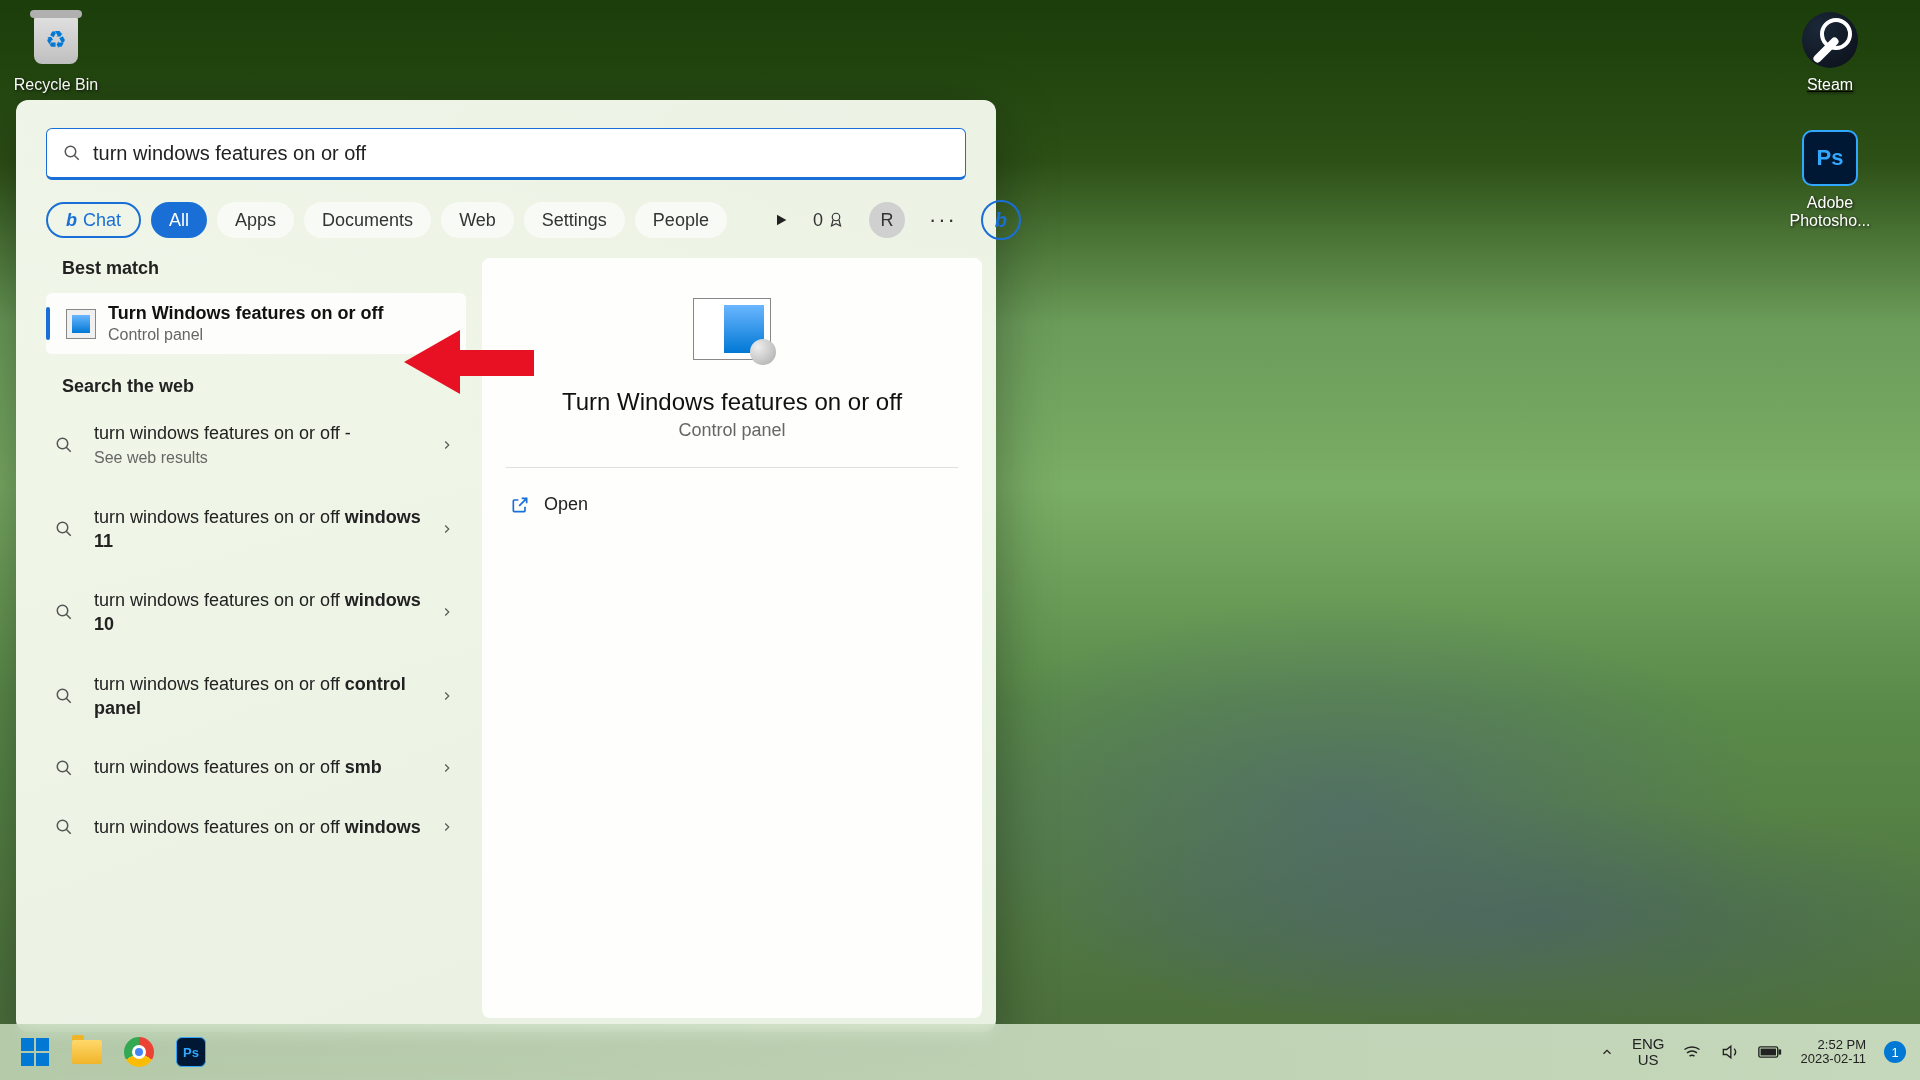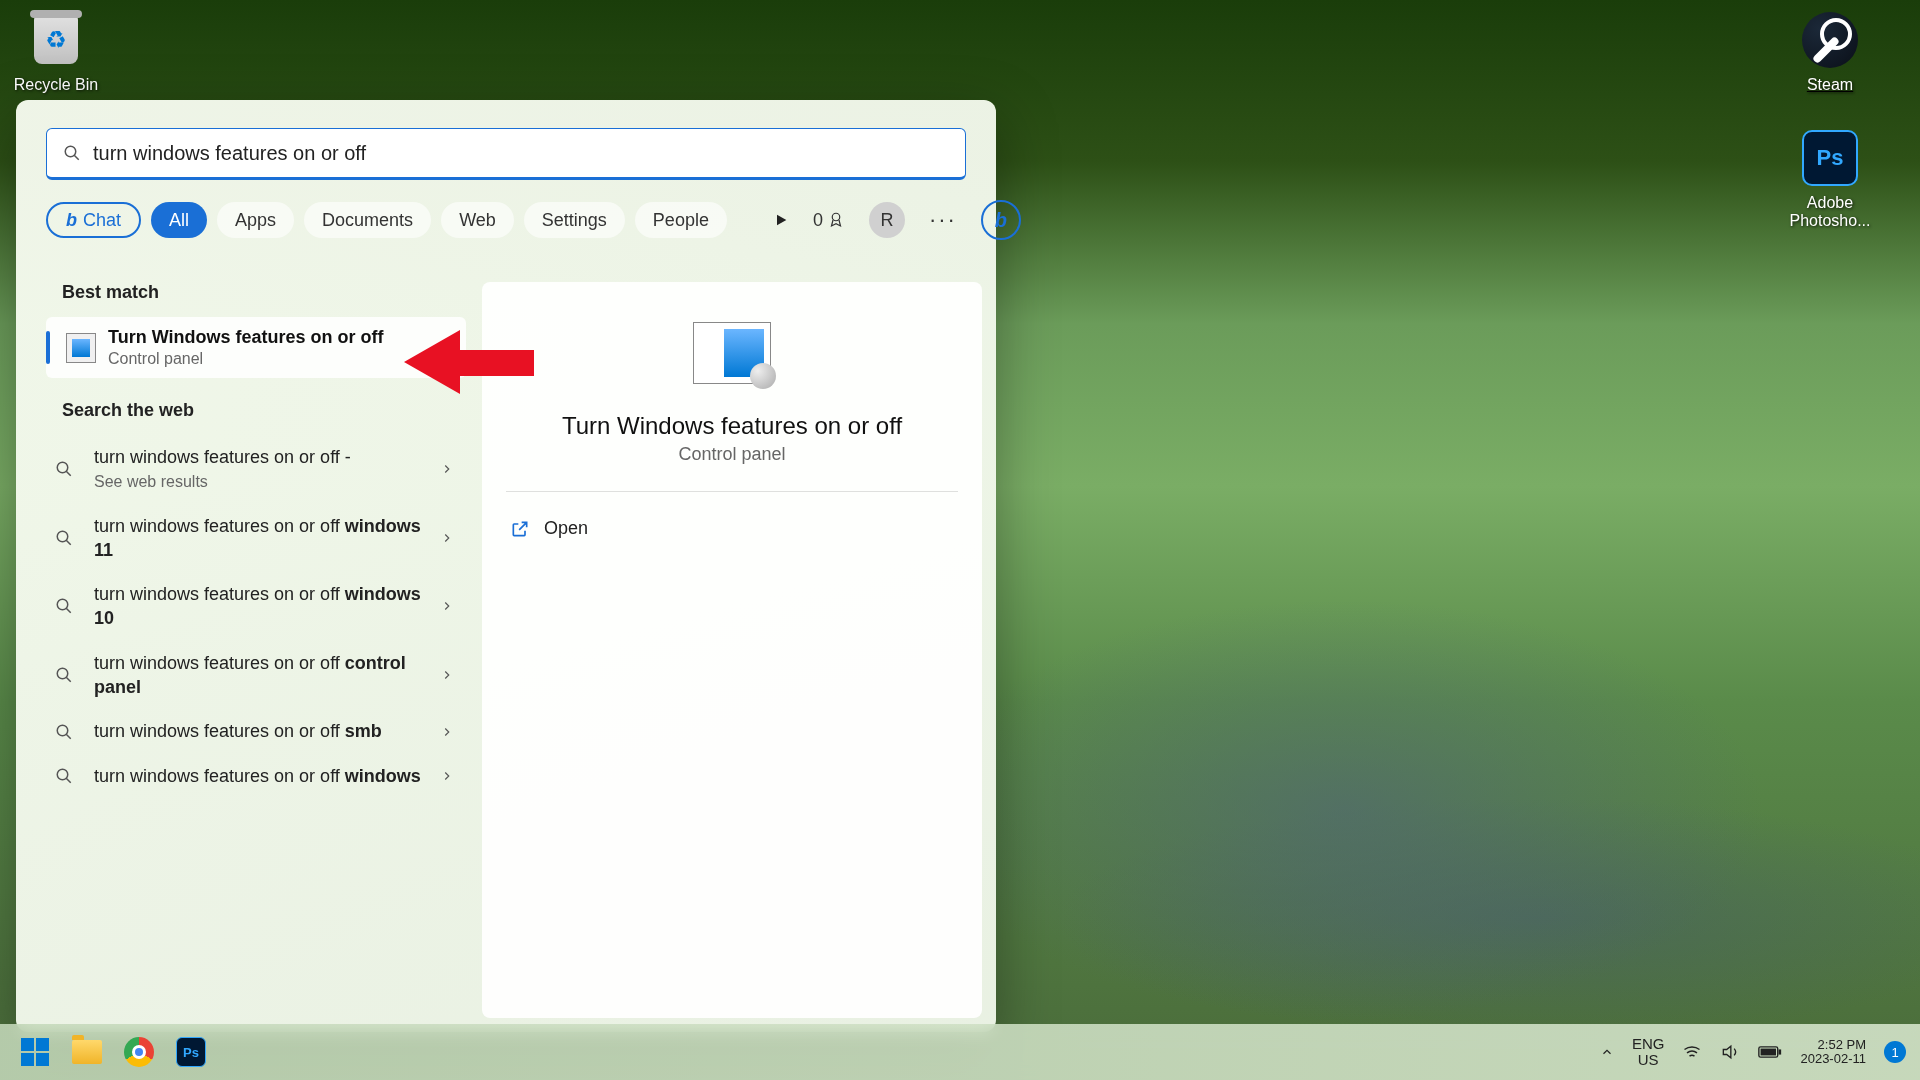--- a/index.html
+++ b/index.html
@@ -44,34 +44,34 @@
 .filter-chip { height: 36px; padding: 0 18px; border-radius: 18px; display: flex; align-items: center; font-size: 18px; color: #333; background: rgba(255,255,255,0.6); cursor: pointer; }
 .filter-chip.chat { border: 2px solid #1a6fd6; color: #1a6fd6; background: transparent; gap:6px; }
 .filter-chip.active { background: #1a6fd6; color: #fff; }
 .filter-spacer { flex: 0 0 8px; }
 .extras { display: flex; align-items: center; gap: 24px; margin-left: 18px; }
 .extras .pts { font-size: 18px; color: #333; display:flex; align-items:center; gap:4px;}
 .avatar-chip { width: 36px; height: 36px; border-radius: 50%; background: #d0d0d0; display:flex; align-items:center; justify-content:center; font-size:18px; color:#333;}
 .dots { font-size: 22px; color: #333; letter-spacing: 2px; }
 .bing-b { width: 40px; height: 40px; border: 2px solid #1a6fd6; border-radius: 50%; display:flex; align-items:center; justify-content:center; color:#1a6fd6; font-weight:700; font-size:20px; font-style:italic;}
 
-.panel-body { flex: 1; display: flex; gap: 16px; padding: 0 14px 14px 30px; overflow: hidden; margin-top: 24px; }
+.panel-body { flex: 1; display: flex; gap: 16px; padding: 0 14px 14px 30px; overflow: hidden; }
 .left-col { width: 420px; display: flex; flex-direction: column; }
 .sect-title { font-size: 18px; font-weight: 600; color: #222; margin: 0 0 14px 16px; }
 .best-match {
   background: rgba(255,255,255,0.85); border-radius: 6px; padding: 10px 14px 10px 8px; margin-bottom: 22px;
   display: flex; align-items: center; gap: 12px; position: relative; cursor:pointer;
 }
 .best-match::before { content:''; position:absolute; left:0; top:14px; bottom:14px; width:4px; background:#1a6fd6; border-radius:2px; }
 .bm-icon { width: 30px; height: 30px; background: #f0f0f0; border: 1px solid #888; display:flex; align-items:center; justify-content:center; margin-left:12px;}
 .bm-icon-inner { width: 18px; height: 18px; background: linear-gradient(180deg,#6bb6ff 0%, #0078d4 100%); }
 .bm-text .t1 { font-size: 18px; font-weight: 600; color: #111; }
 .bm-text .t2 { font-size: 16px; color: #666; margin-top: 2px; }
 
-.web-list { display:flex; flex-direction:column; }
+.web-list { display:flex; flex-direction:column;gap:15px; }
 .web-item { display:flex; align-items:center; gap:16px; padding: 10px 12px 10px 4px; cursor:pointer; border-radius:6px; }
 .web-item .srch-ic { width:28px; display:flex; justify-content:center; }
 .web-item .txt { flex:1; font-size:18px; color:#222; line-height:1.35; }
 .web-item .txt .sub { color:#666; font-size:16px; }
 .web-item .txt b { font-weight:600; }
 .web-item .chev { color:#555; }
 
 .right-col { flex:1; background: rgba(255,255,255,0.92); border-radius: 8px; padding: 40px 24px; display:flex; flex-direction:column; align-items:center; }
 .detail-icon { width: 78px; height: 62px; background:#fff; border:1px solid #888; margin-bottom: 28px; position:relative; }
 .detail-icon::before { content:''; position:absolute; right:6px; top:6px; bottom:6px; width:40px; background:linear-gradient(180deg,#6bb6ff,#0078d4);}

